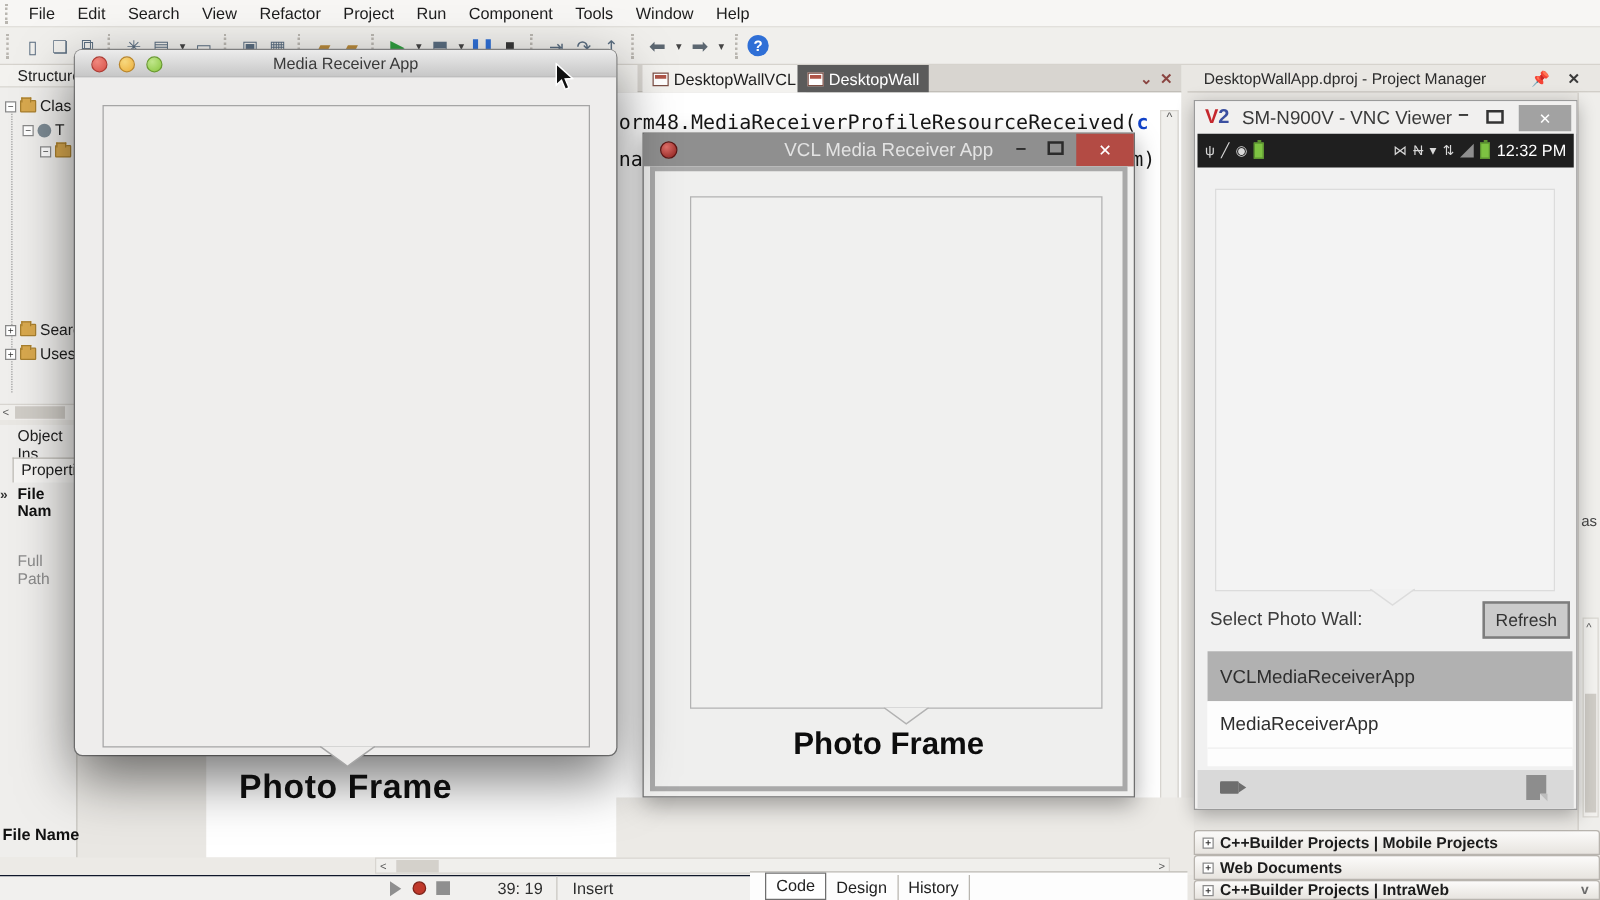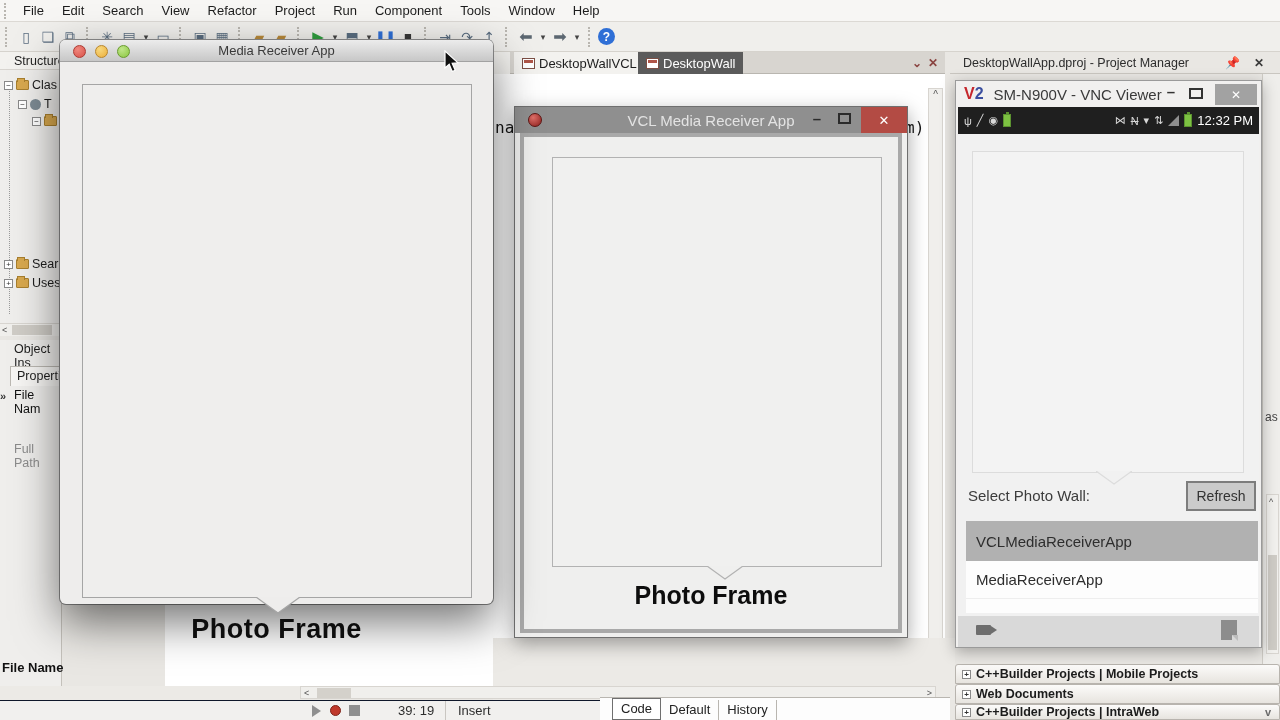--- a/index.html
+++ b/index.html
@@ -73,21 +73,21 @@
   #structure .hscroll { position:absolute; left:0; bottom:0; width:62px; height:13px; background:#f0efec; border-top:1px solid #d8d5d0; }
   #structure .hscroll .arr { font-size:9px; color:#555; position:absolute; left:2px; top:0; line-height:12px; }
   #structure .hscroll .thumb { position:absolute; left:12px; top:1px; width:40px; height:10px; background:#cfccc6; }
 
   
   #inspector { left:0; top:340px; width:62px; height:346px; background:#efeeec; border-right:1px solid #c4c1bb; z-index:1;
                font-size:12.5px; color:#1e1e1e; }
   #inspector .hdr { height:18px; padding:2px 0 0 14px; }
   #inspector .tab { position:absolute; left:10px; top:26px; padding:2px 6px 3px 6px; background:#f6f5f3; border:1px solid #bbb8b2; border-bottom:none; }
   #inspector .marker { position:absolute; left:0px; top:50px; font-weight:bold; font-size:11px; color:#333; }
-  #inspector .prop1 { position:absolute; left:14px; top:48px; font-weight:normal; color:#111; }
+  #inspector .prop1 { position:absolute; left:14px; top:48px; font-weight:bold; color:#111; }
   #inspector .prop2 { position:absolute; left:14px; top:66px; color:#8b8b8b;margin-top:36px; }
   #inspector .desc { position:absolute; left:2px; top:320px; font-weight:bold; color:#111; font-size:13px; white-space:nowrap; }
 
   
   #mac-win { left:60px; top:40px; width:433px; height:564px; z-index:7; border-radius:6px;
              box-shadow:0 18px 45px rgba(0,0,0,0.55), 0 0 0 1px #8f8f8f; background:#eeedec; }
   #mac-title { position:absolute; left:0; top:0; width:100%; height:22px; border-radius:5px 5px 0 0;
                background:linear-gradient(#ececec,#c7c7c7); border-bottom:1px solid #a2a2a2;
                display:flex; align-items:center; justify-content:center; font-size:13px; color:#3a3a3a; }
   .tl { position:absolute; top:5px; width:13px; height:13px; border-radius:50%; }
@@ -265,20 +265,21 @@
   <span class="tab-ctrl" style="left:928px;">✕</span>
 </div>
 
 <div id="pm-header" class="abs">
   <span>DesktopWallApp.dproj - Project Manager</span>
   <span class="pin">📌</span>
   <span class="pmx">✕</span>
 </div>
 
 <div id="code-area" class="abs">
+  <div class="codeline" style="left:330px; top:14px;"><span>orm48.MediaReceiverProfileResourceReceived(</span><span class="kw">c</span></div>
   <div class="codeline" style="left:330px; top:44px;">nap</div>
   <div class="codeline" style="left:740px; top:44px;">m)</div>
   <div id="v-scroll"><span>^</span></div>
 </div>
 <div id="h-scroll" class="abs">
   <span class="arr" style="left:3px;">&lt;</span>
   <span class="thumb"></span>
   <span class="arr" style="right:3px;">&gt;</span>
 </div>
 
@@ -331,21 +332,21 @@
 <div id="statusbar" class="abs">
   <span class="play"></span>
   <span class="rec"></span>
   <span class="stp"></span>
   <span class="pos">39: 19</span>
   <span class="sep"></span>
   <span class="mode">Insert</span>
 </div>
 <div id="doc-tabstrip" class="abs">
   <span class="dtab active">Code</span>
-  <span class="dtab">Default</span>
+  <span class="dtab">Design</span>
   <span class="dtab">History</span>
 </div>
 
 <div class="dock-bar abs" style="top:664px;">
   <span class="pm-box">+</span>
   <span>C++Builder Projects | Mobile Projects</span>
 </div>
 <div class="dock-bar abs" style="top:684px;">
   <span class="pm-box">+</span>
   <span>Web Documents</span>

